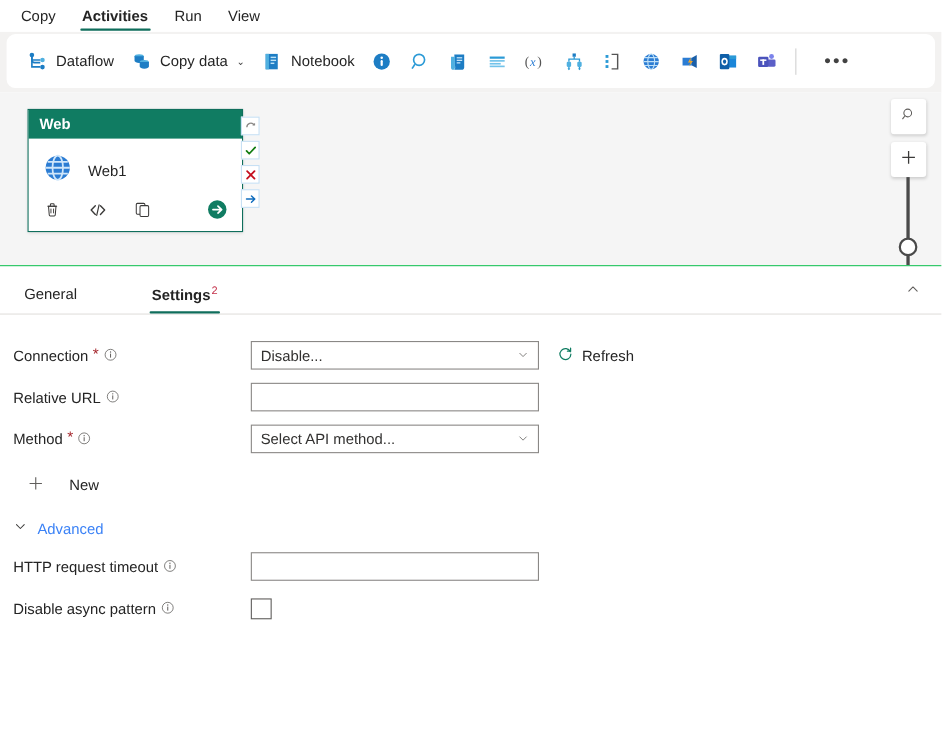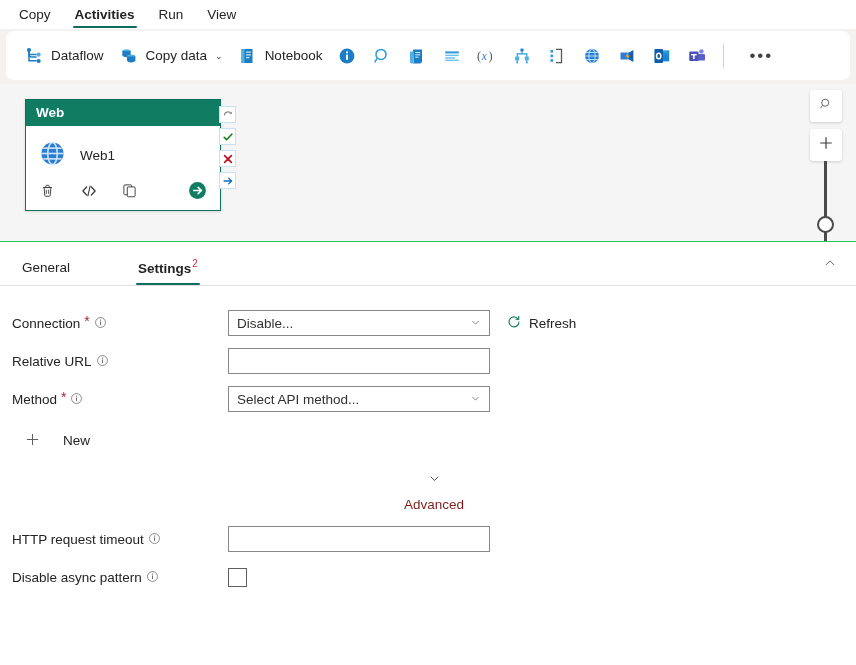--- a/index.html
+++ b/index.html
@@ -245,23 +245,22 @@
   }
   .new-btn {
     display: flex; align-items: center; gap: 22px;
     font-size: 13.5px; color: #242424; cursor: pointer;
     padding-left: 12px;
   }
   .plus-ico { font-size: 19px; color: #605e5c; font-weight: 300; line-height: 14px; }
 
   .section-toggle {
     display: flex; align-items: center; gap: 9px;
-    font-size: 13.5px; color: #7f1d1d; cursor: pointer;
+    font-size: 13.5px; color: #3b82f6; cursor: pointer;
     padding: 10px 0 8px 12px;
-    flex-direction: column;
   }
   .chk {
     width: 19px; height: 19px;
     border: 1px solid #605e5c;
     background: #ffffff;
     cursor: pointer;
   }
 </style>
 </head>
 <body>

